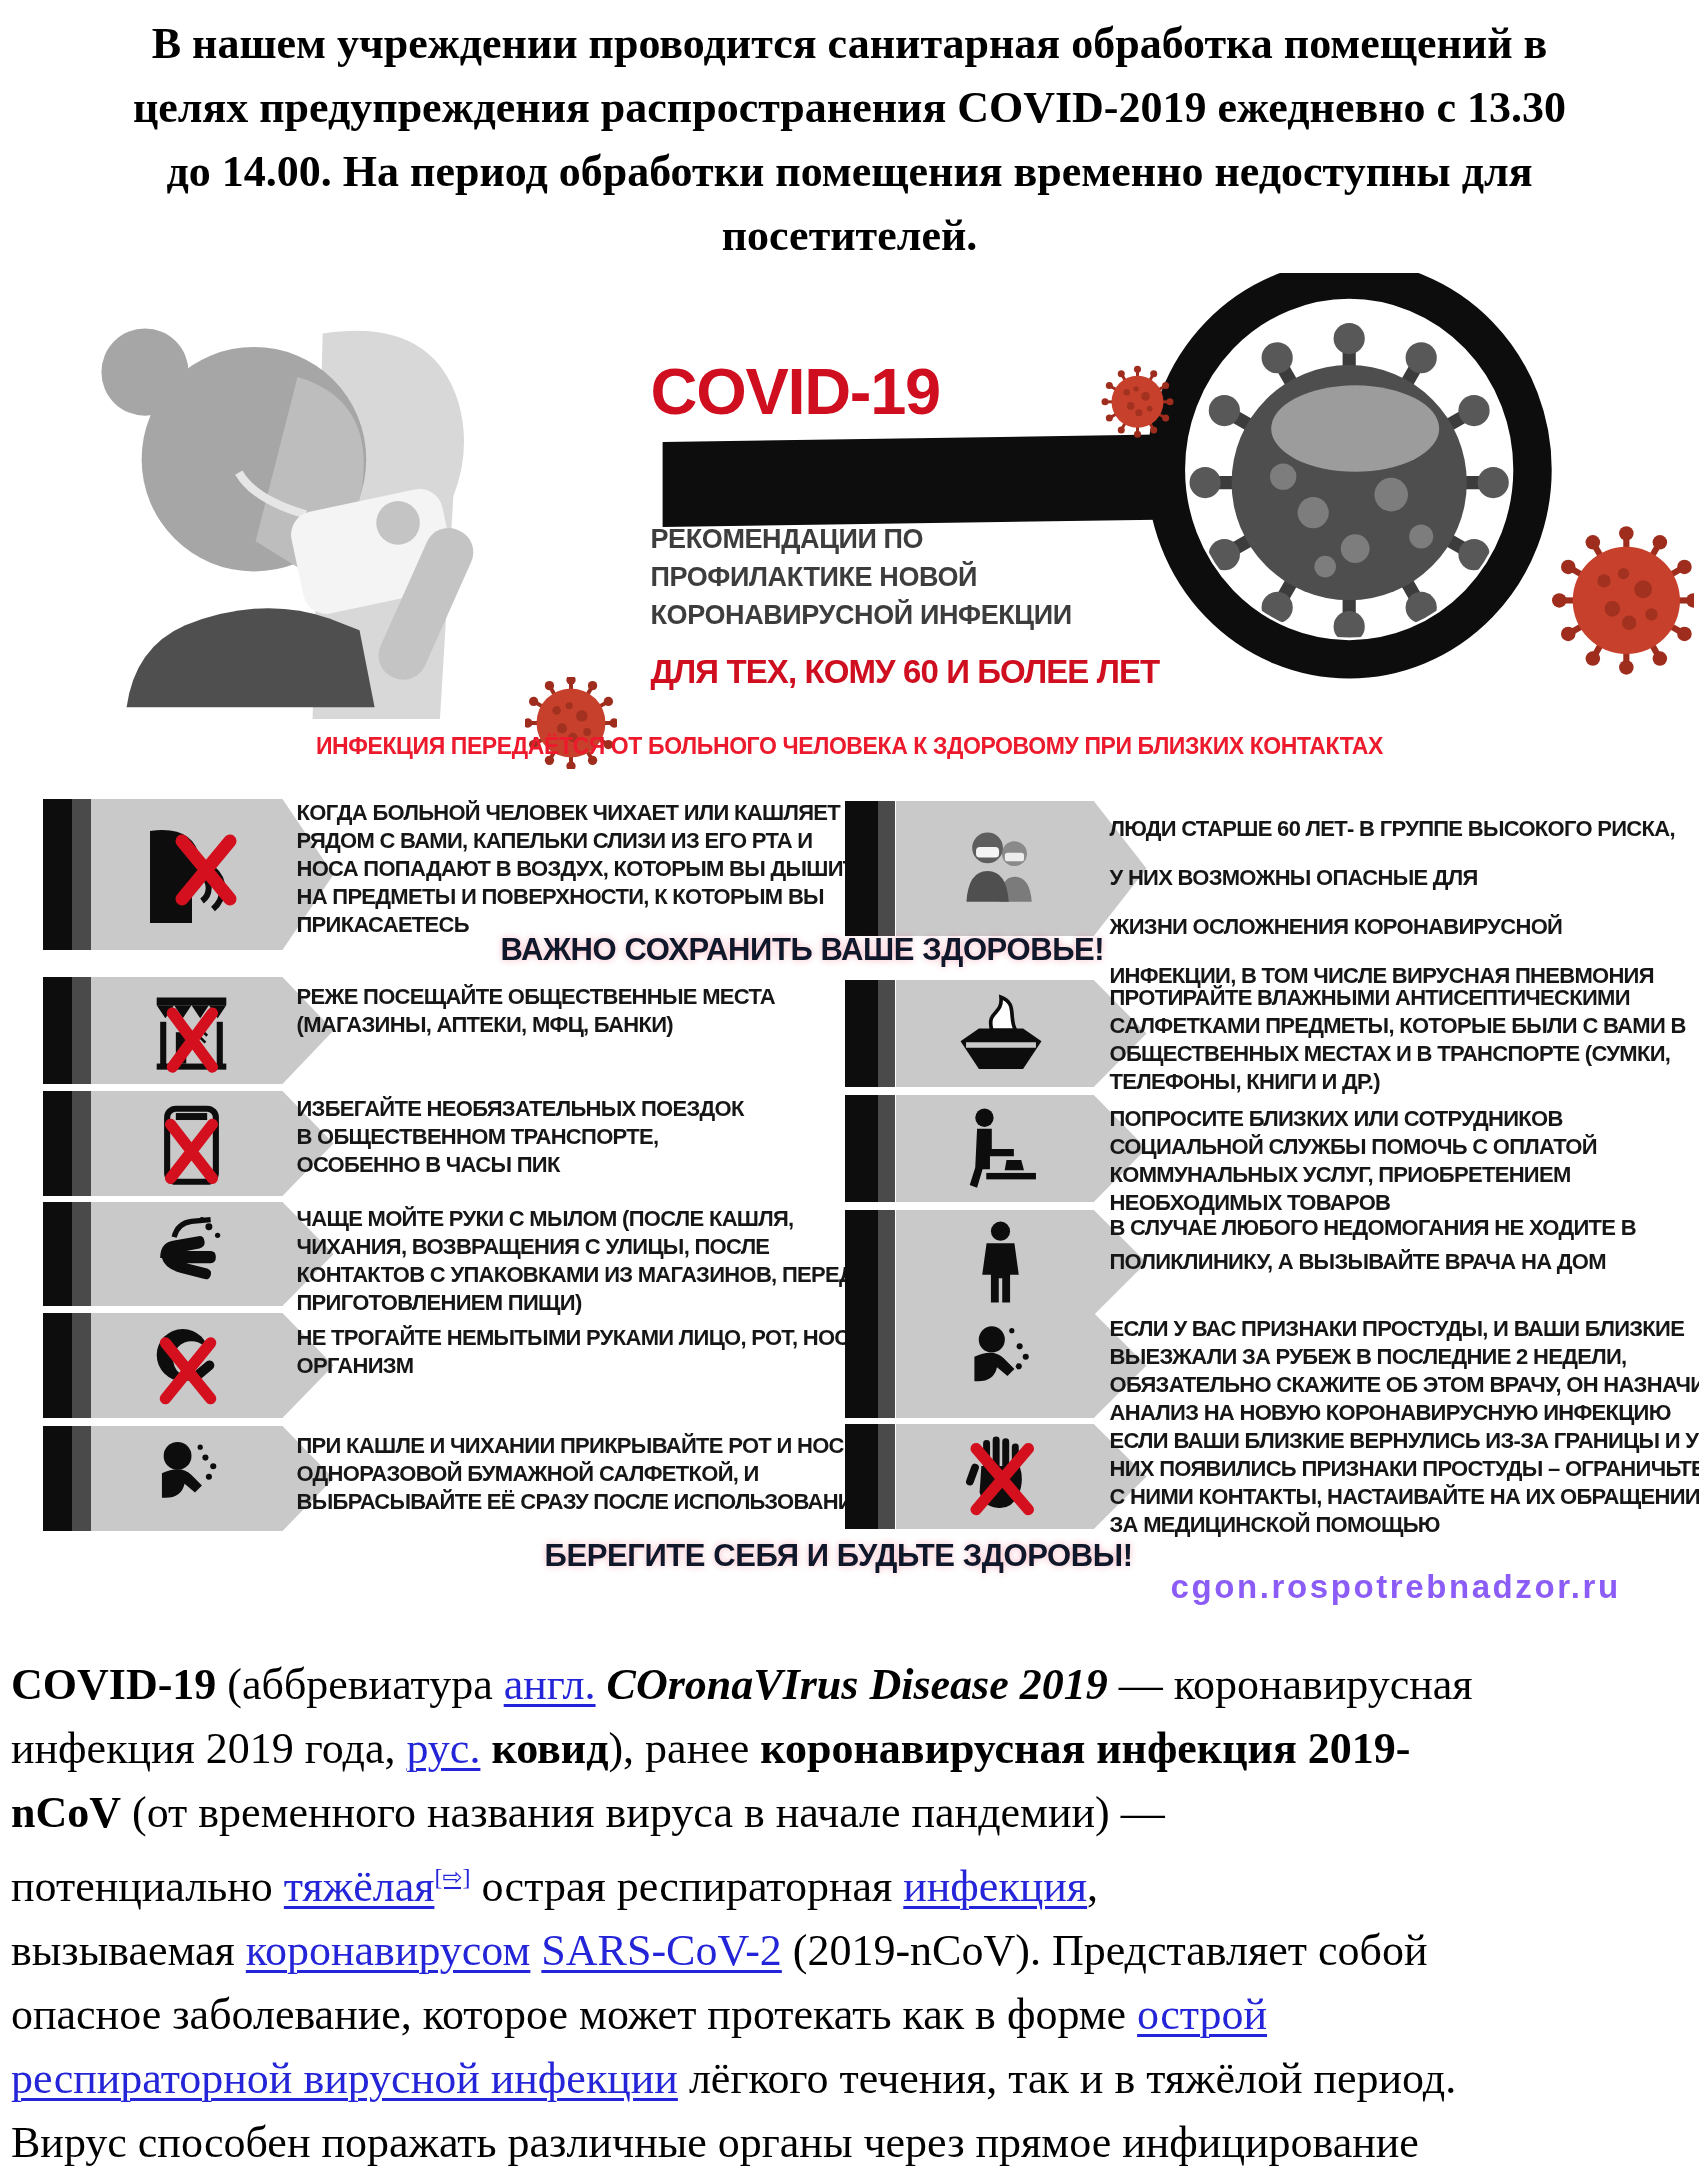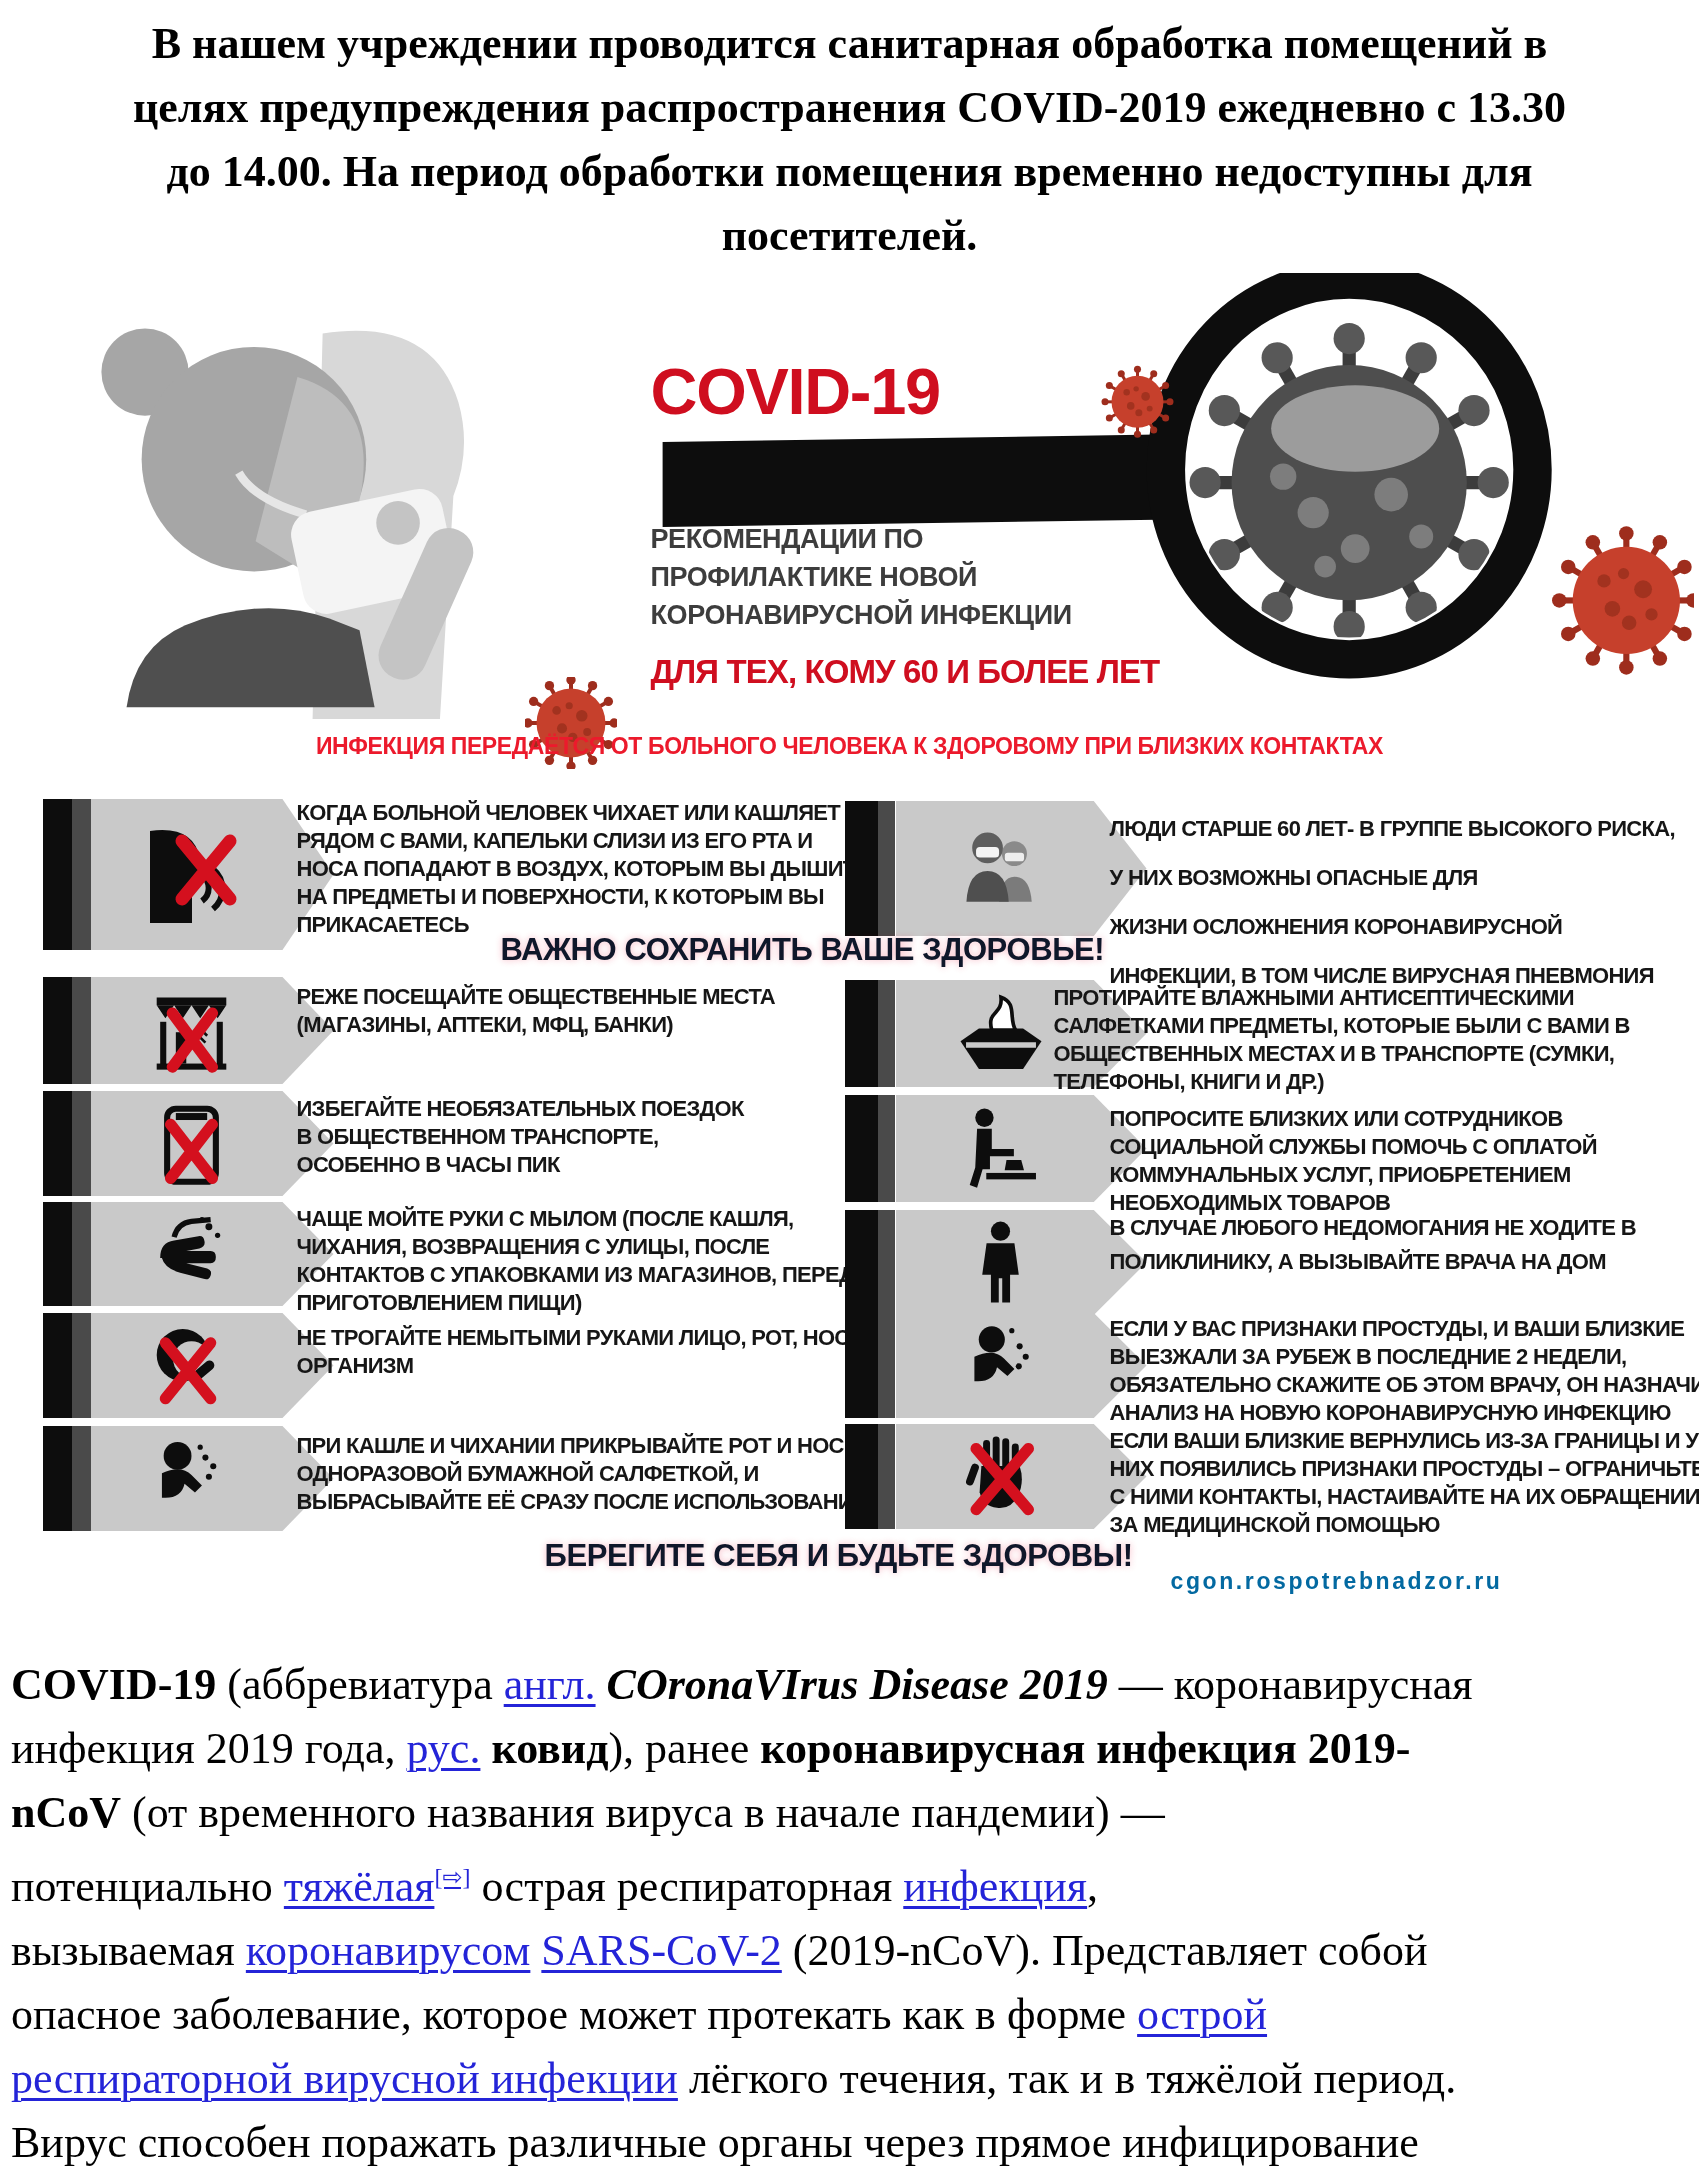--- a/index.html
+++ b/index.html
@@ -12,21 +12,21 @@
   
   .info{position:absolute;left:17.5px;top:282px;width:1664px;height:1319px;background:#fff;}
   .abs{position:absolute;}
   .covid-title{font-weight:700;font-size:65px;letter-spacing:-1.3px;color:#cf0e1f;white-space:nowrap;}
   .rec-title{font-weight:700;font-size:27px;line-height:38px;letter-spacing:-0.4px;color:#3d3d3d;white-space:nowrap;}
   .audience{font-weight:700;font-size:33px;letter-spacing:-0.9px;color:#cf0e1f;white-space:nowrap;}
   .banner{left:0;top:451px;width:1664px;text-align:center;font-weight:700;font-size:23px;
           letter-spacing:-0.4px;color:#ec1a2c;white-space:nowrap;}
   .note{font-weight:700;font-size:31px;letter-spacing:-0.4px;color:#0f172a;white-space:nowrap;
         text-shadow:0 0 7.9px rgba(232,20,60,.30);}
-  .wm{font-weight:700;font-size:23px;letter-spacing:2.6px;color:#0369a1;white-space:nowrap;}
+  .wm{font-weight:700;font-size:33px;letter-spacing:2.6px;color:#8b5cf6;white-space:nowrap;}
   .bar{background:#0d0d0d;}
   .stripe{background:#4a4a4a;}
   .ibox{background:#c9c9c9;clip-path:polygon(0 0,79% 0,100% 50%,79% 100%,0 100%);
         display:flex;align-items:center;justify-content:center;}
   .ibox svg{flex:0 0 auto;}
   .pad-l{padding-right:41px;}
   .itxt{font-weight:700;font-size:22px;line-height:28px;letter-spacing:-0.7px;color:#161616;}
   .itxt div{white-space:nowrap;}
   .lh113 div{line-height:49px;}
   .lh77 div{line-height:34px;}
@@ -305,21 +305,21 @@
 
     <div class="abs bar" style="left:827px;top:698px;width:33px;height:107px;"></div>
     <div class="abs stripe" style="left:860px;top:698px;width:17.5px;height:107px;"></div>
     <div class="abs ibox pad-l" style="left:878px;top:698px;width:210px;height:107px;">
       <svg width="92" height="92" viewBox="0 0 100 100">
         <path d="M40 46 C34 24 52 30 50 10 C68 16 58 34 66 46 Z" fill="#ffffff" stroke="#0d0d0d" stroke-width="4"></path>
         <path d="M6 58 L26 44 H74 L94 58 L74 88 H26 Z" fill="#0d0d0d"></path>
         <path d="M12 62 H88" stroke="#c9c9c9" stroke-width="6"></path>
       </svg>
     </div>
-    <div class="abs itxt" style="left:1036px;top:702px;">
+    <div class="abs itxt" style="left:1092px;top:702px;">
         <div>ПРОТИРАЙТЕ ВЛАЖНЫМИ АНТИСЕПТИЧЕСКИМИ</div>
         <div>САЛФЕТКАМИ ПРЕДМЕТЫ, КОТОРЫЕ БЫЛИ С ВАМИ В</div>
         <div>ОБЩЕСТВЕННЫХ МЕСТАХ И В ТРАНСПОРТЕ (СУМКИ,</div>
         <div>ТЕЛЕФОНЫ, КНИГИ И ДР.)</div>
       </div>
 
     <div class="abs bar" style="left:827px;top:813px;width:33px;height:107px;"></div>
     <div class="abs stripe" style="left:860px;top:813px;width:17.5px;height:107px;"></div>
     <div class="abs ibox pad-l" style="left:878px;top:813px;width:210px;height:107px;">
       <svg width="92" height="92" viewBox="0 0 100 100">

